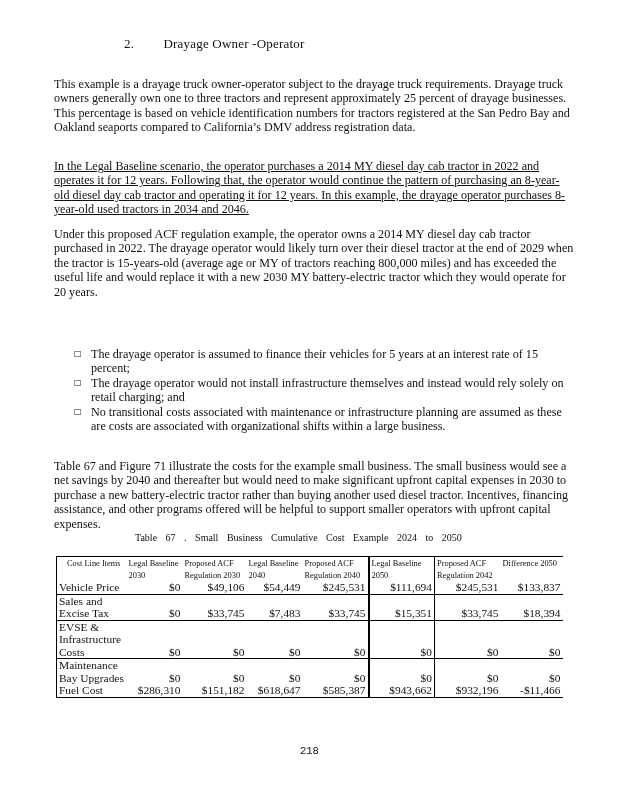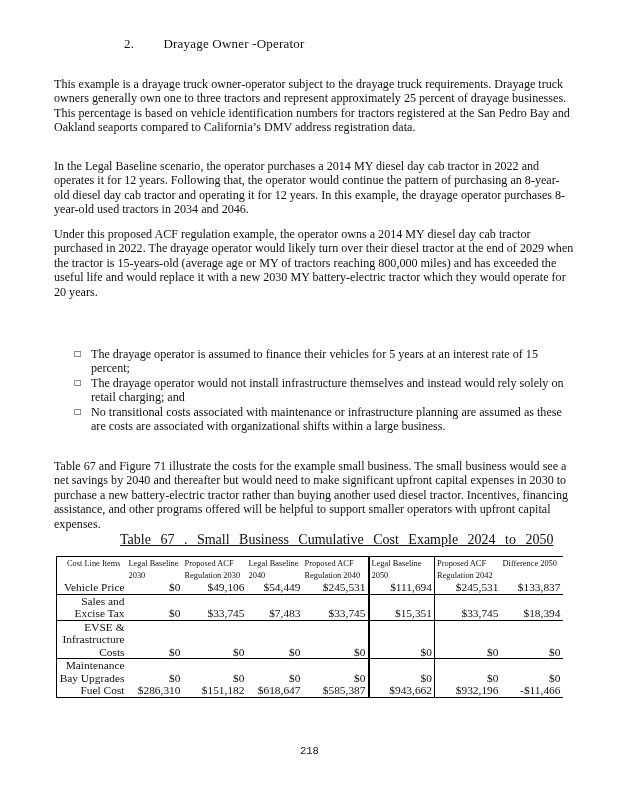--- a/index.html
+++ b/index.html
@@ -3,36 +3,36 @@
 <meta charset="utf-8">
 <style>
   html, body { margin: 0; padding: 0; background: #ffffff; }
   body { width: 618px; height: 800px; position: relative; overflow: hidden;
          font-family: "Liberation Serif", serif; color: #111; }
   .page { position: absolute; left: 0; top: 0; width: 578px; height: 800px; }
   .heading { position: absolute; left: 124px; top: 36px; font-size: 13px; letter-spacing: 0.2px; }
   .heading .num { display: inline-block; width: 36px; }
   .para { position: absolute; left: 42px; width: 520px; font-size: 12.1px; line-height: 14.4px; margin: 12px; }
   #p1 { top: 65px; }
-  #p2 { top: 147px; }
+  #p2 { top: 147px; text-decoration: underline; }
   #p3 { top: 215px; }
   #p4 { top: 297px; }
   ul.bullets { position: absolute; left: 74px; top: 347px; width: 500px; margin: 0; padding: 0; list-style: none;
                font-size: 12.1px; line-height: 14.4px; }
   ul.bullets li { position: relative; padding-left: 17px; }
   ul.bullets li .mark { position: absolute; left: 0; top: 0; font-family: "DejaVu Sans", sans-serif; font-size: 8px; }
   #p5 { top: 447px; }
-  .caption { position: absolute; left: 120px; top: 532px; font-size: 14px; word-spacing: 6px; white-space: nowrap; text-decoration: underline; }
+  .caption { position: absolute; left: 135px; top: 532px; font-size: 10px; word-spacing: 6px; white-space: nowrap; }
   table.cost { position: absolute; left: 56px; top: 556px; width: 506px; border-collapse: collapse;
                font-size: 11.4px; table-layout: fixed; }
   table.cost th { font-weight: normal; font-size: 8.4px; line-height: 11.6px; vertical-align: top; padding: 1px 2px 0 2px;
                   border-top: 1.5px solid #000; text-align: left; }
   table.cost th.first { text-align: left; padding-left: 10px; }
   table.cost td { padding: 0 2px; line-height: 12.5px; vertical-align: bottom; text-align: right; white-space: nowrap; }
-  table.cost td.label { text-align: right; white-space: normal; }
+  table.cost td.label { text-align: left; white-space: normal; }
   table.cost tr.row td { border-bottom: 1.2px solid #000; }
   table.cost tr.row.nob td { border-bottom: none; }
   table.cost tr.last td { border-bottom: 1.5px solid #000; }
   table.cost .lb { border-left: 1.5px solid #000; margin-left: 39px; }
   table.cost .thick { border-left: 2.5px solid #000; }
   table.cost .thin { border-left: 1px solid #000; }
   .pagenum { position: absolute; left: 300px; top: 745px; font-size: 10.5px; font-family: Liberation Mono, monospace; }
 </style>
 </head>
 <body>

